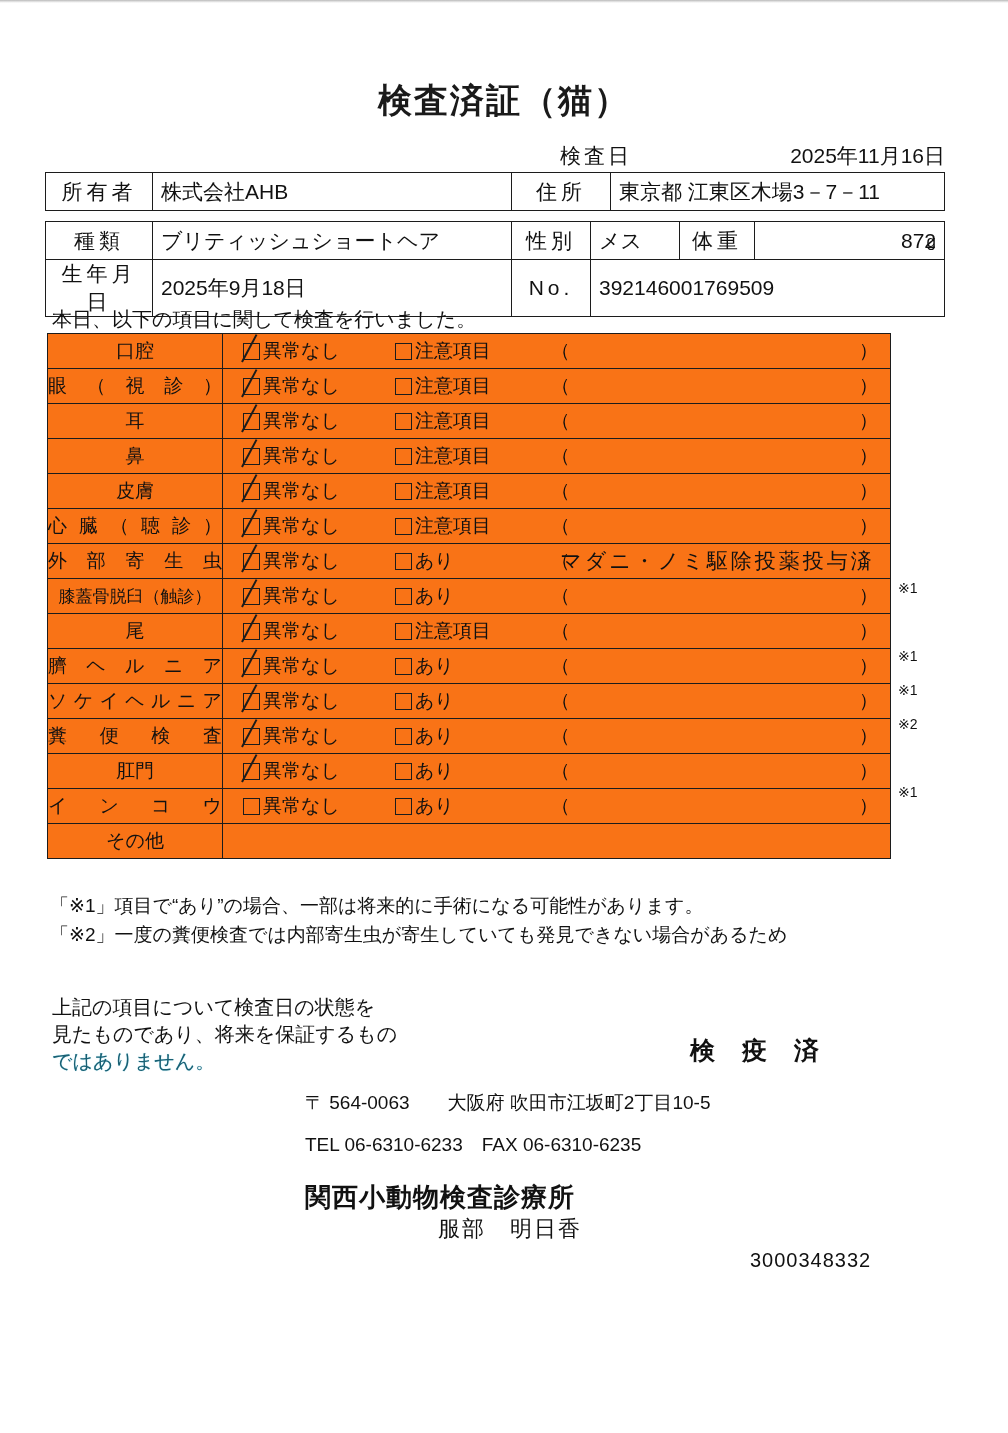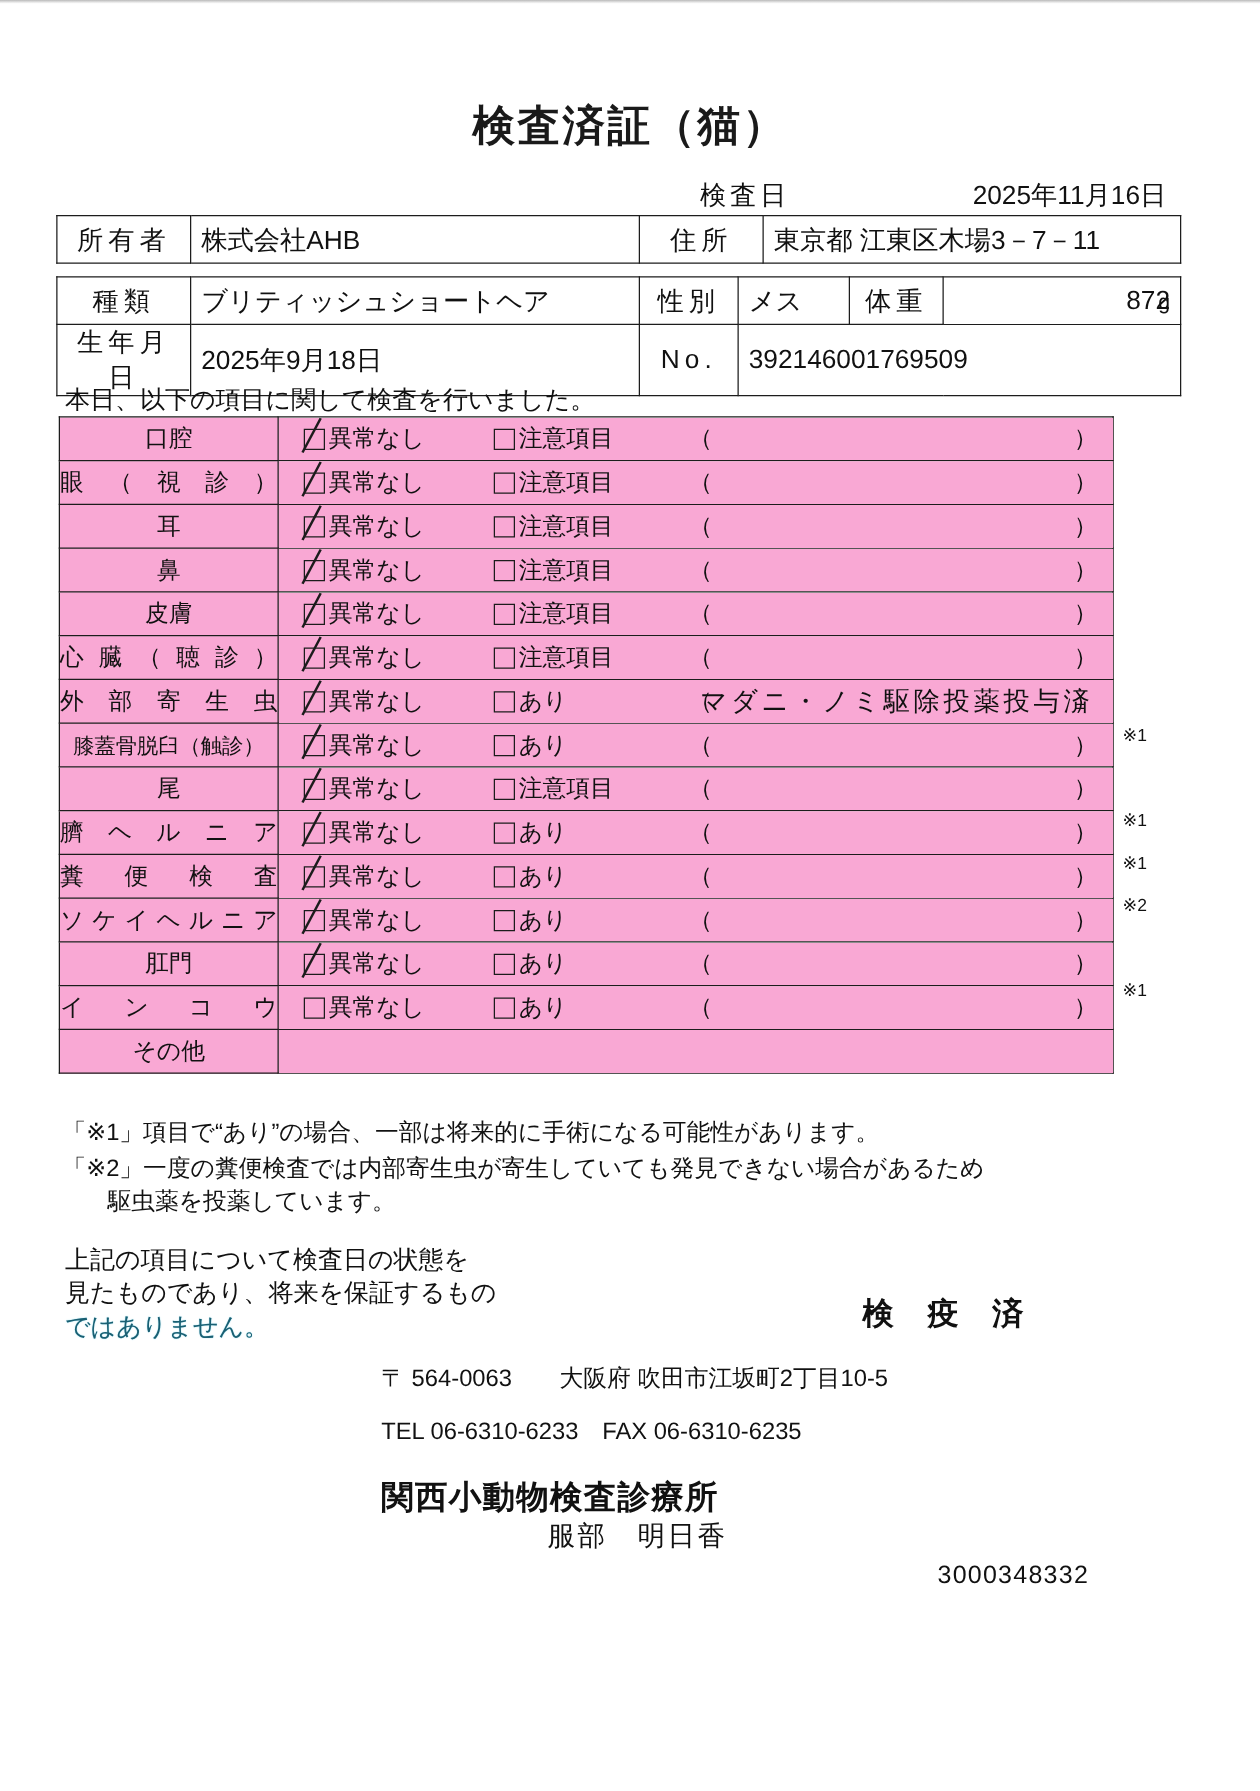--- a/index.html
+++ b/index.html
@@ -17,21 +17,21 @@
 
   
   .title{
     position:absolute;left:0;top:78px;width:1008px;text-align:center;
     font-size:34px;letter-spacing:2px;font-weight:700;color:#1a1a1a;
   }
 
   
   .examdate-row{position:absolute;left:45px;top:142px;width:900px;height:26px;}
   .examdate-label{position:absolute;left:515px;top:0;font-size:21px;letter-spacing:3px;}
-  .examdate-value{position:absolute;right:12px;top:0;font-size:21px;letter-spacing:0px;text-align:center;}
+  .examdate-value{position:absolute;right:0;top:0;font-size:21px;letter-spacing:0px;text-align:center;}
 
   
   .tbl{position:absolute;border-collapse:collapse;}
   .tbl td{
     border:1.6px solid #1c1c1c;
     font-size:21px;
     padding:0 8px;
     height:37px;
     vertical-align:middle;
     background:#fff;
@@ -52,21 +52,21 @@
   
   #checklist{
     position:absolute;left:47px;top:333px;width:844px;
     border-collapse:collapse;
   }
   #checklist td{
     border:1.5px solid #1c1c1c;
     height:34px;
     padding:0;
     vertical-align:middle;
-    background:#f9a8d4;
+    background:#f97316;
   }
   .ck-name{
     width:174px;font-size:19px;text-align:justify;text-align-last:justify;
     padding:0 7px;white-space:nowrap;
   }
   .ck-name.center{text-align:center;text-align-last:center;}
   .ck-name.tight{font-size:17px;text-align:center;text-align-last:center;letter-spacing:0;}
   .ck-opts{padding-left:6px;position:relative;}
   .optwrap{display:flex;align-items:center;height:34px;}
   .opt{display:flex;align-items:center;font-size:19px;white-space:nowrap;position:relative;}
@@ -356,41 +356,41 @@
               </span>
               <span class="paren-area">
                 <span>（</span>
                 <span class="paren-note"></span>
                 <span>）</span>
               </span>
             </div>
           </td>
         </tr>
         <tr>
+          <td class="ck-name">ソケイヘルニア</td>
+          <td class="ck-opts">
+            <div class="optwrap">
+              <span class="opt first">
+                <span class="box checked"></span>
+                <span>異常なし</span>
+              </span>
+              <span class="opt second">
+                <span class="box"></span>
+                <span>あり</span>
+              </span>
+              <span class="paren-area">
+                <span>（</span>
+                <span class="paren-note"></span>
+                <span>）</span>
+              </span>
+            </div>
+          </td>
+        </tr>
+        <tr>
           <td class="ck-name">糞便検査</td>
-          <td class="ck-opts">
-            <div class="optwrap">
-              <span class="opt first">
-                <span class="box checked"></span>
-                <span>異常なし</span>
-              </span>
-              <span class="opt second">
-                <span class="box"></span>
-                <span>あり</span>
-              </span>
-              <span class="paren-area">
-                <span>（</span>
-                <span class="paren-note"></span>
-                <span>）</span>
-              </span>
-            </div>
-          </td>
-        </tr>
-        <tr>
-          <td class="ck-name">ソケイヘルニア</td>
           <td class="ck-opts">
             <div class="optwrap">
               <span class="opt first">
                 <span class="box checked"></span>
                 <span>異常なし</span>
               </span>
               <span class="opt second">
                 <span class="box"></span>
                 <span>あり</span>
               </span>
@@ -444,21 +444,20 @@
         </tr>
         <tr>
           <td class="ck-name center">その他</td>
           <td class="ck-opts"></td>
         </tr>
       </tbody>
   </table>
 
   <div class="fn" id="fn1">「※1」項目で“あり”の場合、一部は将来的に手術になる可能性があります。</div>
   <div class="fn" id="fn2">「※2」一度の糞便検査では内部寄生虫が寄生していても発見できない場合があるため</div>
-  <div class="fn" id="fn2b">駆虫薬を投薬しています。</div>
 
   <div class="disc" id="disc1">上記の項目について検査日の状態を</div>
   <div class="disc" id="disc2">見たものであり、将来を保証するもの</div>
   <div class="disc" id="disc3">ではありません。</div>
 
   <div class="stamp">検 疫 済</div>
 
   <div class="addr" id="addr1">〒 564-0063　　大阪府 吹田市江坂町2丁目10-5</div>
   <div class="addr" id="addr2">TEL 06-6310-6233　FAX 06-6310-6235</div>
 

